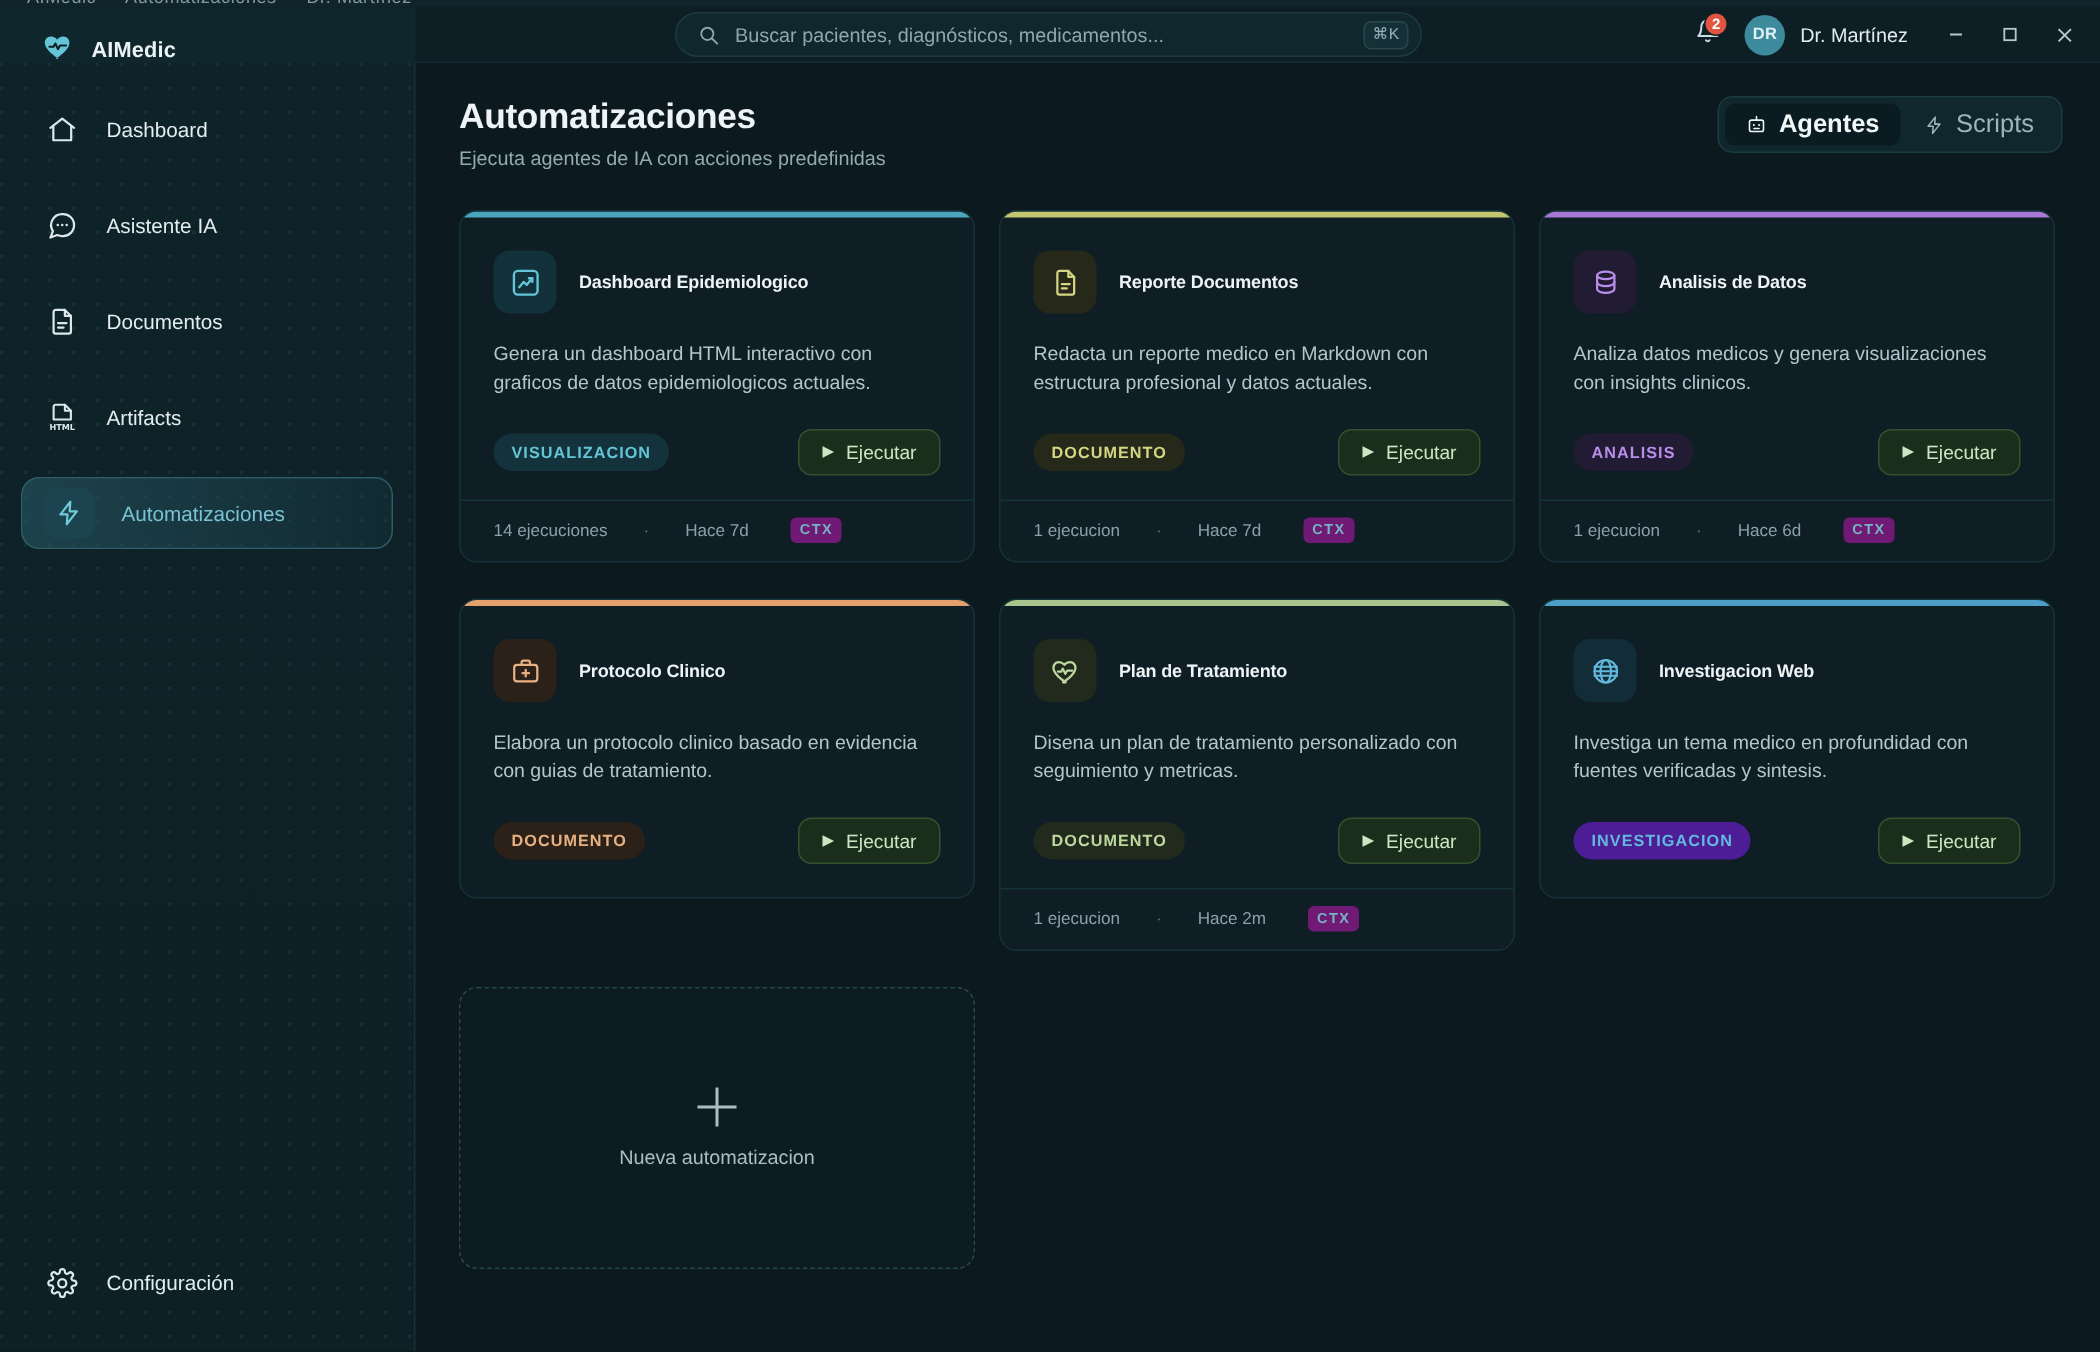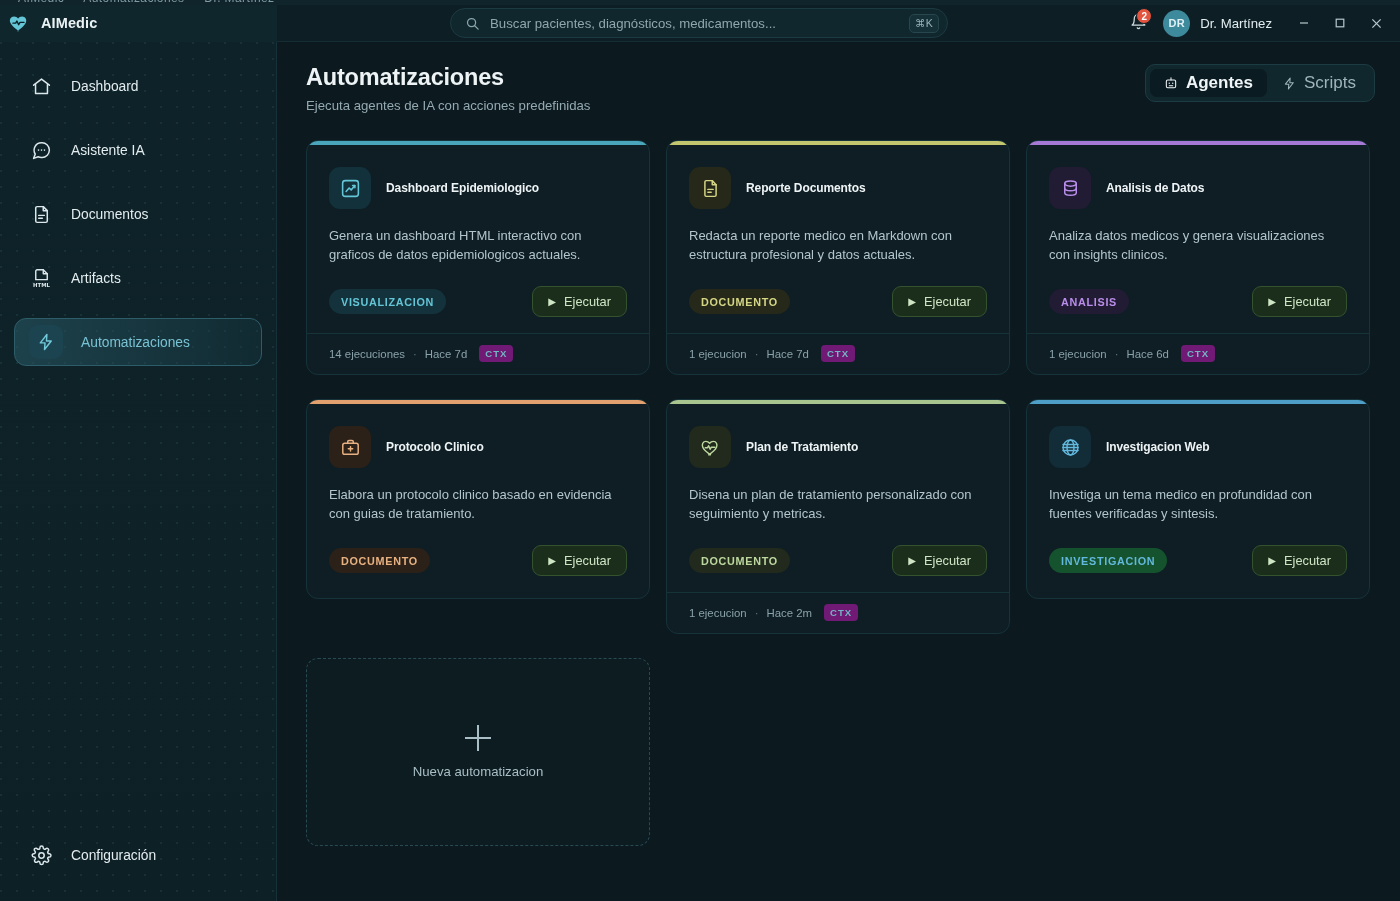--- a/index.html
+++ b/index.html
@@ -54,23 +54,23 @@
     display: flex;
     align-items: center;
     background: #0d1f25;
     border-bottom: 1px solid #142c33;
     z-index: 30;
   }
   .brand {
     width: 277px;
     height: 37px;
     display: flex;
-    align-items: center;
+    align-items: flex-end;
     gap: 11px;
-    padding-left: 8px;
+    padding-left: 28px;
     background: #10262d;
     flex: 0 0 auto;
   }
   .brand-logo {
     width: 22px; height: 22px;
     display: flex; align-items: center; justify-content: center;
     color: #63c5d6;
   }
   .brand-name {
     font-size: 14.5px;
@@ -367,21 +367,21 @@
     font-family: inherit;
   }
   .run-btn .play { font-size: 10px; color: #cfe6c4; line-height: 1; }
 
   .card-foot {
     margin-top: 16px;
     padding: 11px 22px 12px 22px;
     border-top: 1px solid #17333a;
     display: flex;
     align-items: center;
-    gap: 8px;
+    gap: 24px;
     font-size: 11.4px;
     color: #8aa2a9;
   }
   .card-foot .dot { color: #5f777e; }
   .ctx {
     margin-left: 4px;
     height: 17px;
     padding: 0 6px;
     border-radius: 4px;
     background: #701a75;
@@ -750,21 +750,21 @@
                 <line x1="3.4" y1="12" x2="20.6" y2="12"></line>
                 <line x1="3.4" y1="8.6" x2="20.6" y2="8.6"></line>
                 <line x1="3.4" y1="15.4" x2="20.6" y2="15.4"></line>
                 <ellipse cx="12" cy="12" rx="4" ry="8.6"></ellipse>
               </svg>
             </div>
             <div class="card-title">Investigacion Web</div>
           </div>
           <div class="card-desc">Investiga un tema medico en profundidad con fuentes verificadas y sintesis.</div>
           <div class="card-actions">
-            <span class="tag" style="background:#14532d;color:#63b8dd">INVESTIGACION</span>
+            <span class="tag" style="background:#4c1d95;color:#63b8dd">INVESTIGACION</span>
             <button class="run-btn">
               <span class="play">▶</span>
               <span>Ejecutar</span>
             </button>
           </div>
           <div class="card-foot-spacer"></div>
         </div>
       </div>
 
       <div class="card-new">

